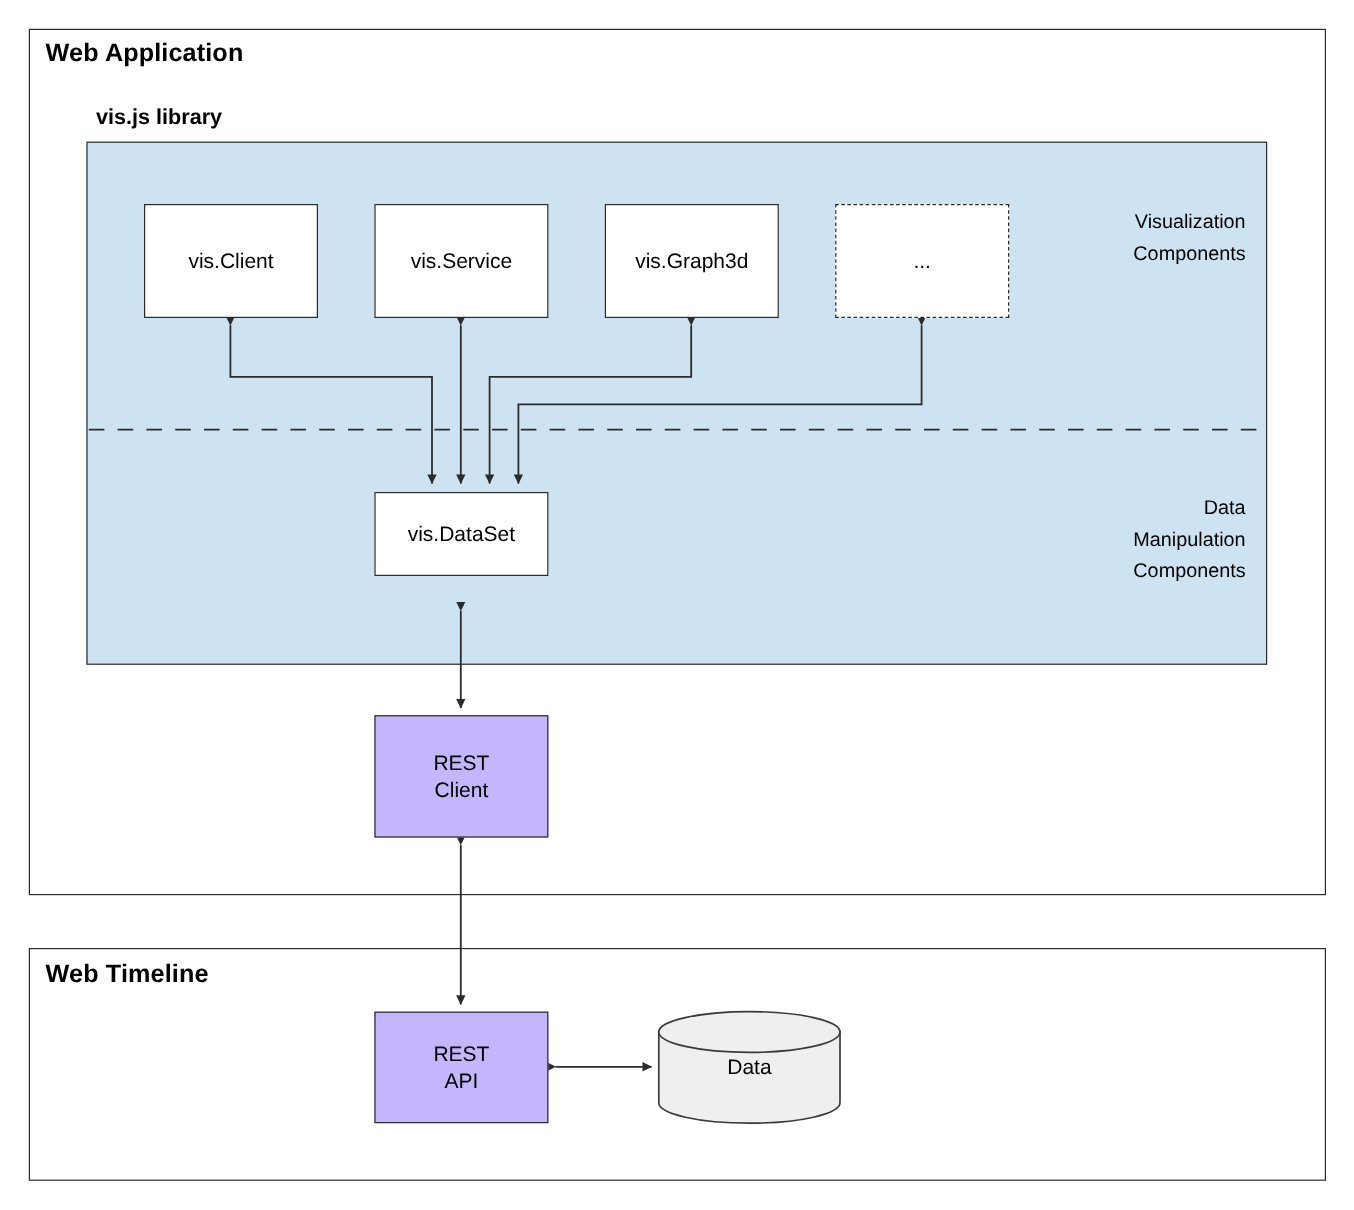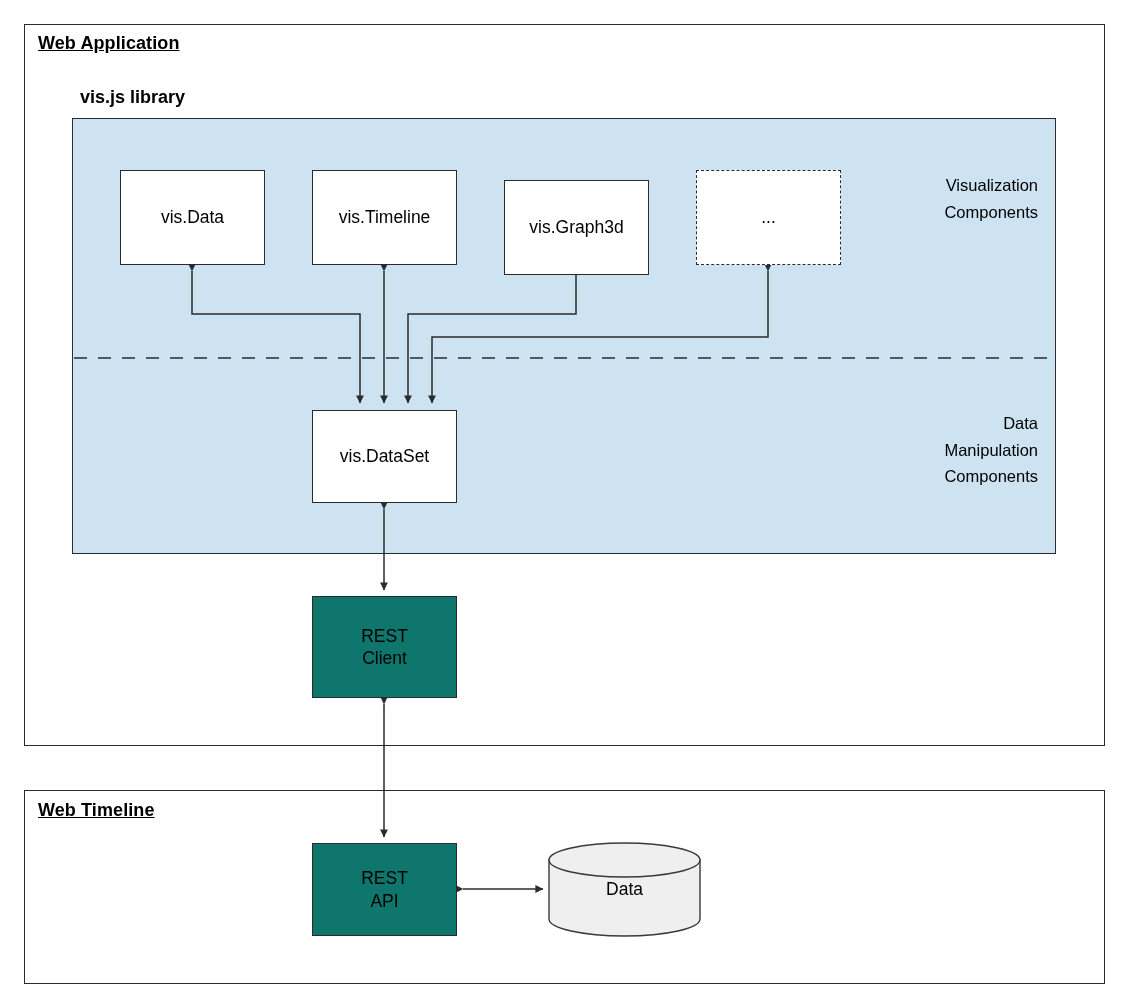--- a/index.html
+++ b/index.html
@@ -26,25 +26,24 @@
     position: absolute;
     border: 1.6px solid #2b2b2b;
     background: #ffffff;
     box-sizing: border-box;
   }
   #frame-webapp  { left: 24px; top: 24px;  width: 1081px; height: 722px; }
   #frame-webservice { left: 24px; top: 790px; width: 1081px; height: 194px; }
 
   .frame-title {
     position: absolute;
-    font-size: 18px;
+    font-size: 21px;
     font-weight: bold;
     letter-spacing: 0.1px;
     white-space: nowrap;
-    text-decoration: underline;
   }
   #title-webapp { left: 38px; top: 33px; }
   #title-webservice { left: 38px; top: 800px; }
 
   #lib-title {
     position: absolute;
     left: 80px;
     top: 87px;
     font-size: 18px;
     font-weight: bold;
@@ -69,27 +68,27 @@
     align-items: center;
     justify-content: center;
     text-align: center;
     font-size: 17.5px;
     line-height: 1.28;
     background: #ffffff;
     border: 1.4px solid #2b2b2b;
     white-space: pre-line;
   }
   .node.dashed { border-style: dashed; border-width: 1.6px; }
-  .node.gray { background: #0f766e; }
+  .node.gray { background: #c4b5fd; }
 
   #node-graph    { left: 120px; top: 170px; width: 145px; height: 95px; }
   #node-timeline { left: 312px; top: 170px; width: 145px; height: 95px; }
-  #node-graph3d  { left: 504px; top: 170px; width: 145px; height: 95px; margin-top: 10px; }
+  #node-graph3d  { left: 504px; top: 170px; width: 145px; height: 95px; }
   #node-more     { left: 696px; top: 170px; width: 145px; height: 95px; }
-  #node-dataset  { left: 312px; top: 410px; width: 145px; height: 93px; }
+  #node-dataset  { left: 312px; top: 410px; width: 145px; height: 70px; }
   #node-restclient { left: 312px; top: 596px; width: 145px; height: 102px; }
   #node-restapi  { left: 312px; top: 843px; width: 145px; height: 93px; }
 
   .panel-label {
     position: absolute;
     text-align: right;
     font-size: 16.5px;
     font-weight: normal;
     line-height: 1.62;
     white-space: pre-line;
@@ -162,22 +161,22 @@
     <path class="wire" d="M 384 704 L 384 837" marker-start="url(#arrowhead)" marker-end="url(#arrowhead)"></path>
 
     <path class="wire" d="M 463 889 L 543 889" marker-start="url(#arrowhead)" marker-end="url(#arrowhead)"></path>
 
     <g>
       <path class="cyl-body" d="M 549 860 L 549 919 A 75.5 17 0 0 0 700 919 L 700 860 z"></path>
       <ellipse class="cyl-body" cx="624.5" cy="860" rx="75.5" ry="17"></ellipse>
     </g>
   </svg>
 
-  <div class="node" id="node-graph">vis.Data</div>
-  <div class="node" id="node-timeline">vis.Timeline</div>
+  <div class="node" id="node-graph">vis.Client</div>
+  <div class="node" id="node-timeline">vis.Service</div>
   <div class="node" id="node-graph3d">vis.Graph3d</div>
   <div class="node dashed" id="node-more">...</div>
   <div class="node" id="node-dataset">vis.DataSet</div>
   <div class="node gray" id="node-restclient">REST
 Client</div>
   <div class="node gray" id="node-restapi">REST
 API</div>
 
   <div id="cyl-label">Data</div>
 

